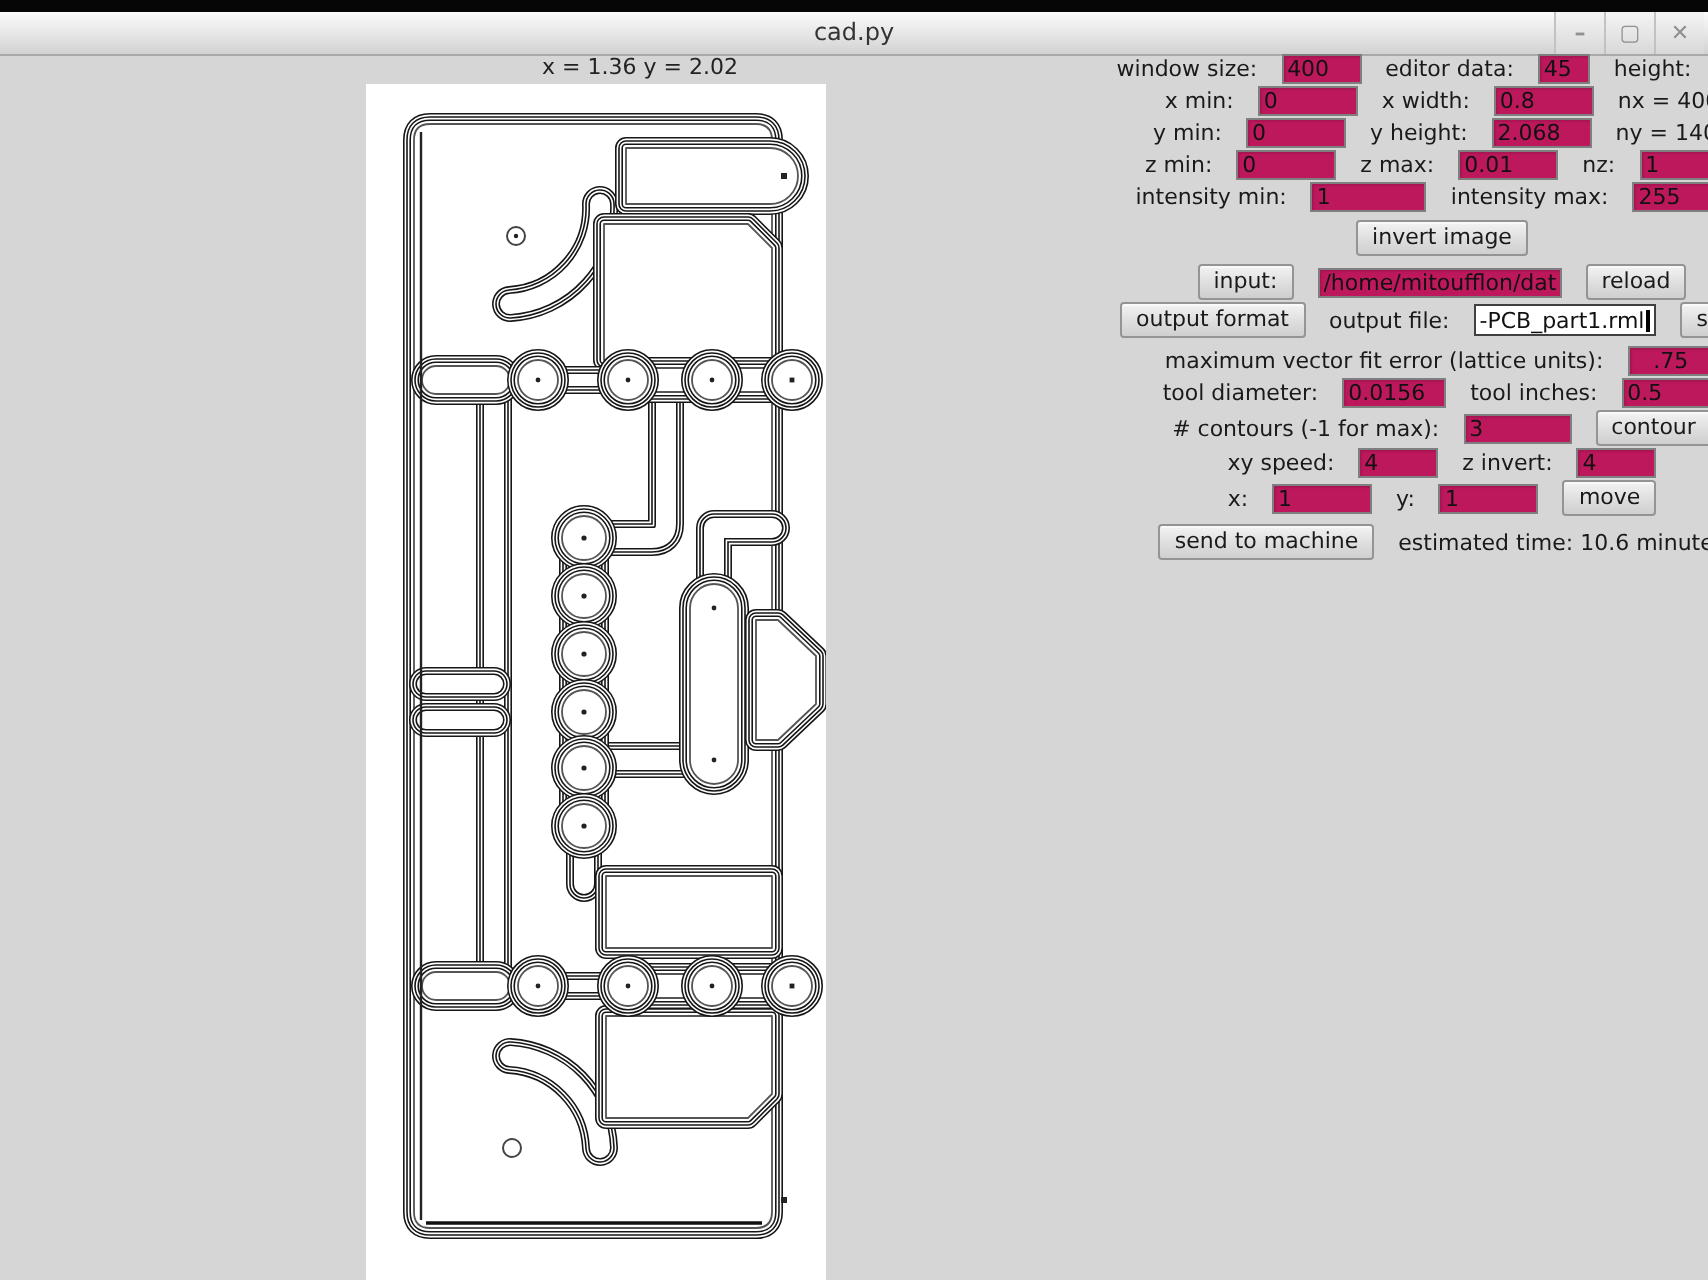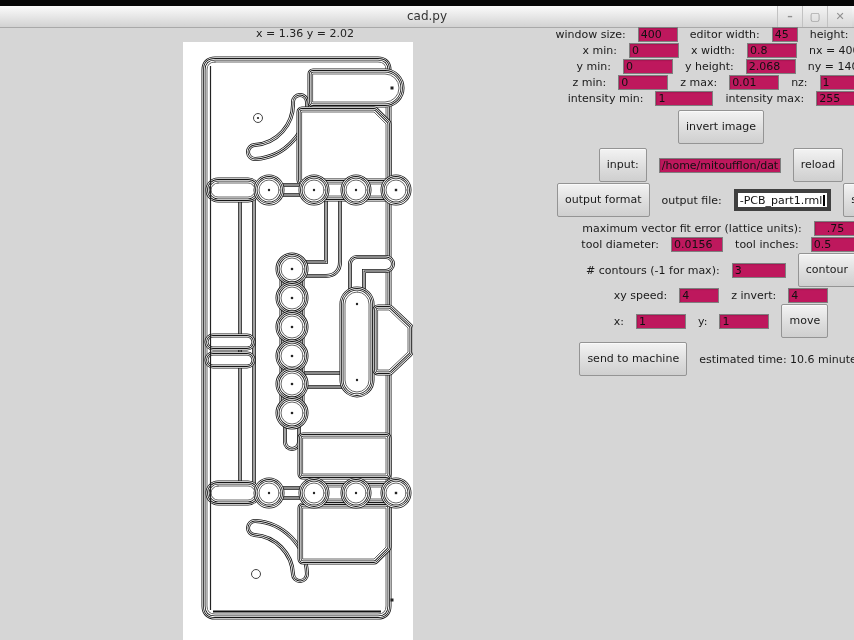--- a/index.html
+++ b/index.html
@@ -22,45 +22,45 @@
   }
   .winbtns{position:absolute;right:2px;top:0;height:21px;display:flex;}
   .winbtn{
     width:24px;height:21px;display:flex;align-items:center;justify-content:center;
     color:#909090;font-size:11px;font-weight:bold;
     border-left:1px solid #c2c2c2;
     background:linear-gradient(#f4f4f4,#d8d8d8);
   }
   
   .coords{
-    position:absolute;left:183px;top:27px;width:244px;text-align:center;
+    position:absolute;left:198px;top:27px;width:244px;text-align:center;
     font-size:11px;color:#222;
   }
   .canvas{
     position:absolute;left:183px;top:42px;width:230px;height:598px;background:#ffffff;
   }
   
   .panel{position:absolute;left:590px;top:26px;width:262px;}
   .row{display:flex;align-items:center;justify-content:center;gap:12px;margin:1px 0;white-space:nowrap;}
   .lbl{color:#1a1a1a;}
   .entry{
     height:13px;font-family:"DejaVu Sans","Liberation Sans",sans-serif;font-size:11px;
     border:1px solid #7f7f7f;background:#be185d;padding:0 2px;color:#111;
     box-shadow:inset 1px 1px 1px rgba(0,0,0,.12);
   }
   .entry-div{
     height:14px;display:flex;align-items:center;
-    border:4px solid #404040;background:#fff;padding:0 2px;color:#111;
+    border:1px solid #404040;background:#fff;padding:0 2px;color:#111;
   }
   .caret{width:2px;height:11px;background:#000;margin-left:1px;}
   .btn{
     font-family:"DejaVu Sans","Liberation Sans",sans-serif;font-size:11px;color:#1a1a1a;
     background:linear-gradient(#f3f3f3,#dcdcdc 60%,#cfcfcf);
     border:1px solid #949494;border-radius:2px;
-    padding:1px 7px;height:34px;line-height:14px;
+    padding:1px 7px;height:18px;line-height:14px;
     box-shadow:0 1px 0 rgba(255,255,255,.6) inset;
   }
   .gap3{height:2px;}
   
   .logo{display:inline-grid;grid-template-columns:repeat(3,5px);grid-auto-rows:5px;gap:1px;margin:0 3px;}
   .logo span{display:block;width:5px;height:5px;}
 </style>
 </head>
 <body>
 
@@ -367,21 +367,21 @@
       <rect x="211.8" y="449.8" width="2.4" height="2.4"></rect>
     </g>
   </svg>
 </div>
 
 <div class="panel">
 
   <div class="row">
     <span class="lbl">window size:</span>
     <input class="entry" style="width: 34px;" readonly="" value="400">
-    <span class="lbl">editor width:</span>
+    <span class="lbl">editor data:</span>
     <input class="entry" style="width: 20px;" readonly="" value="45">
     <span class="lbl">height:</span>
     <input class="entry" style="width: 20px;" readonly="" value="40">
   </div>
 
   <div class="row">
     <span class="lbl">x min:</span>
     <input class="entry" style="width: 44px;" readonly="" value="0">
     <span class="lbl">x width:</span>
     <input class="entry" style="width: 44px;" readonly="" value="0.8">

